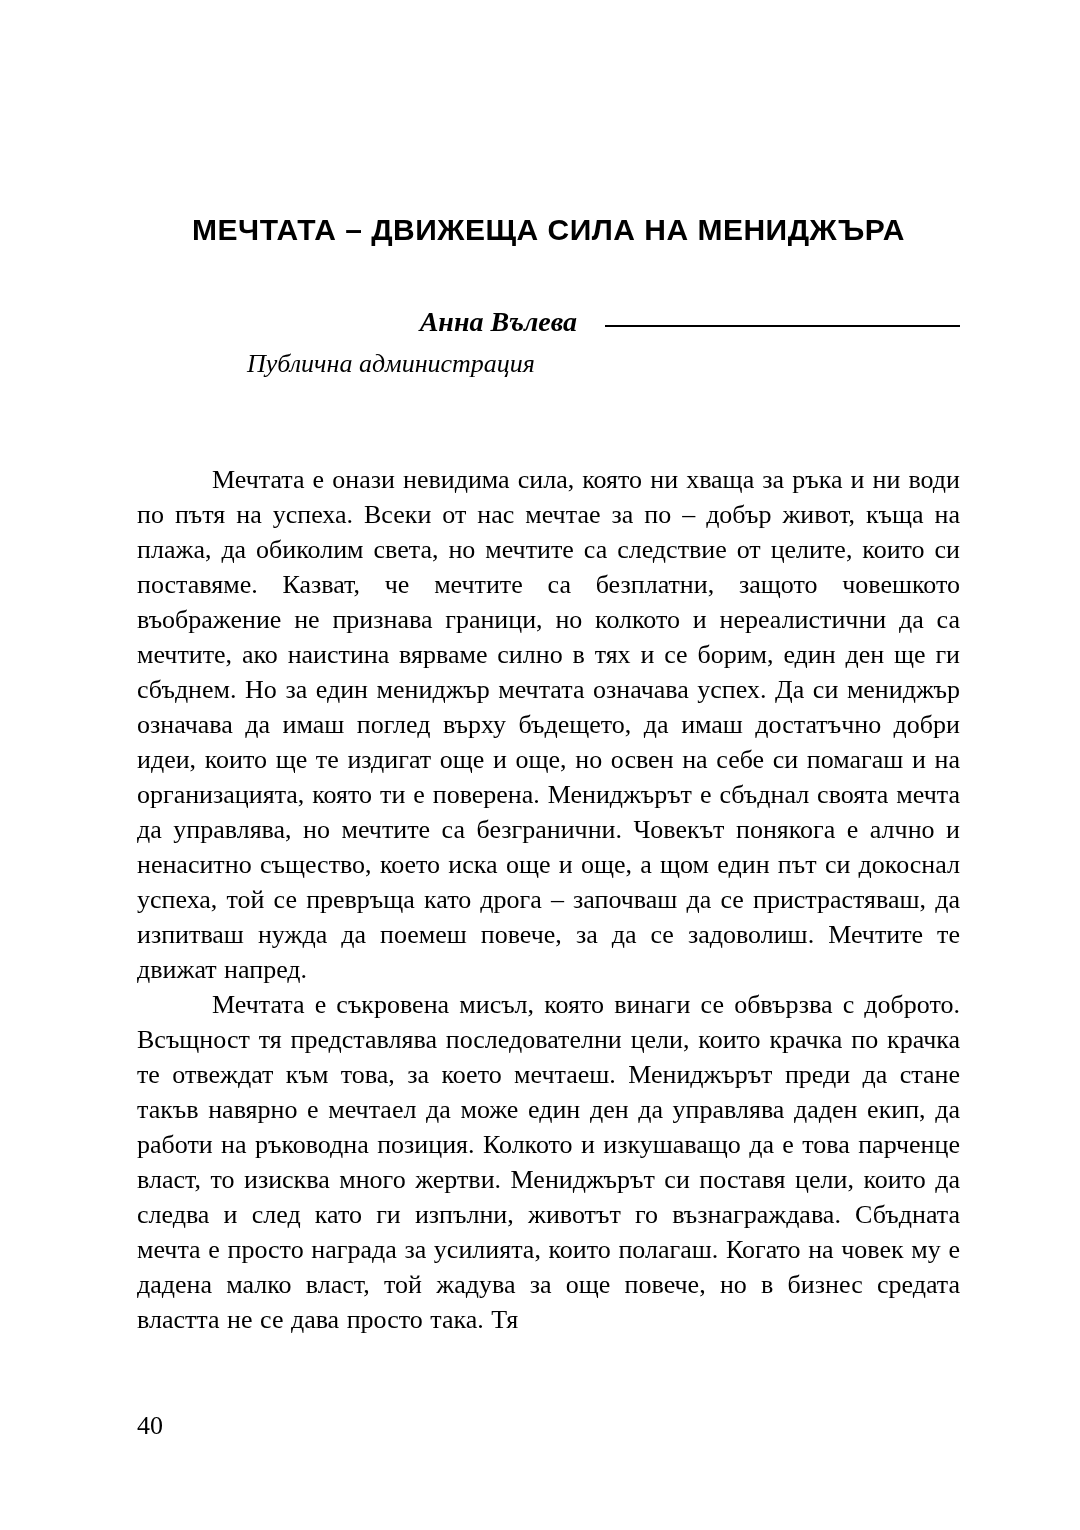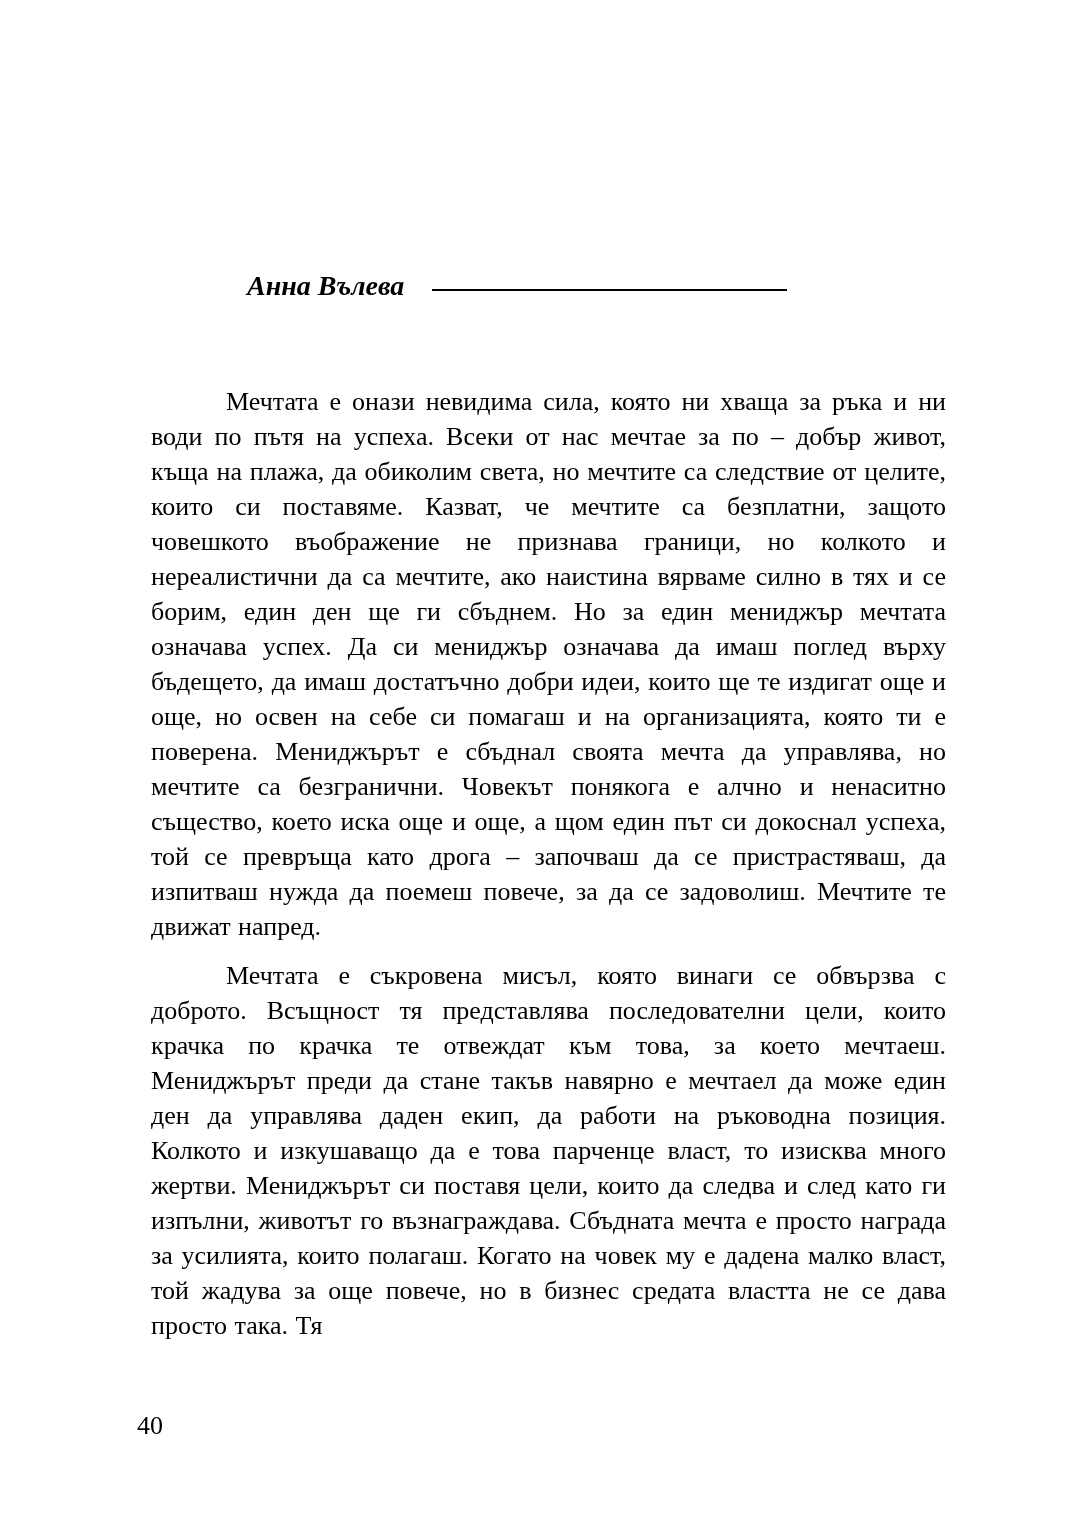--- a/index.html
+++ b/index.html
@@ -25,20 +25,21 @@
     font-size: 30px;
     line-height: 36px;
     text-align: center;
     letter-spacing: 0.5px;
     color: #000000;
   }
   .author-row {
     display: flex;
     align-items: center;
     margin: 58px 0 0 110px;
+    justify-content: flex-end;
   }
   .author-name {
     font-family: "Liberation Serif", serif;
     font-weight: 700;
     font-style: italic;
     font-size: 28px;
     line-height: 32px;
     white-space: nowrap;
   }
   .author-rule {
@@ -51,46 +52,48 @@
   .affiliation {
     margin: 10px 0 0 110px;
     font-style: italic;
     font-size: 26px;
     line-height: 32px;
   }
   .body-text {
     margin-top: 82px;
   }
   .body-text p {
-    margin: 14px;
+    margin: 0;
     font-size: 26px;
     line-height: 35px;
     text-align: justify;
     text-indent: 75px;
     word-spacing: 1px;
   }
   .page-number {
     position: absolute;
     left: 137px;
     top: 1410px;
     font-size: 26px;
     line-height: 32px;
   }
 </style>
 </head>
 <body>
 
 <div class="page">
 
+  <h1 class="title">МЕЧТАТА – ДВИЖЕЩА СИЛА НА МЕНИДЖЪРА</h1>
 
   <div class="author-row">
     <span class="author-name">Анна Вълева</span>
     <span class="author-rule"></span>
   </div>
 
+  <div class="affiliation">Публична администрация</div>
 
   <div class="body-text">
     <p>Мечтата е онази невидима сила, която ни хваща за ръка и ни води по пътя на успеха. Всеки от нас мечтае за по – добър живот, къща на плажа, да обиколим света, но мечтите са следствие от целите, които си поставяме. Казват, че мечтите са безплатни, защото човешкото въображение не признава граници, но колкото и нереалистични да са мечтите, ако наистина вярваме силно в тях и се борим, един ден ще ги сбъднем. Но за един мениджър мечтата означава успех. Да си мениджър означава да имаш поглед върху бъдещето, да имаш достатъчно добри идеи, които ще те издигат още и още, но освен на себе си помагаш и на организацията, която ти е поверена. Мениджърът е сбъднал своята мечта да управлява, но мечтите са безгранични. Човекът понякога е алчно и ненаситно същество, което иска още и още, а щом един път си докоснал успеха, той се превръща като дрога – започваш да се пристрастяваш, да изпитваш нужда да поемеш повече, за да се задоволиш. Мечтите те движат напред.</p>
     <p>Мечтата е съкровена мисъл, която винаги се обвързва с доброто. Всъщност тя представлява последователни цели, които крачка по крачка те отвеждат към това, за което мечтаеш. Мениджърът преди да стане такъв навярно е мечтаел да може един ден да управлява даден екип, да работи на ръководна позиция. Колкото и изкушаващо да е това парченце власт, то изисква много жертви. Мениджърът си поставя цели, които да следва и след като ги изпълни, животът го възнаграждава. Сбъдната мечта е просто награда за усилията, които полагаш. Когато на човек му е дадена малко власт, той жадува за още повече, но в бизнес средата властта не се дава просто така. Тя</p>
   </div>
 
   <div class="page-number">40</div>
 
 </div>
 

